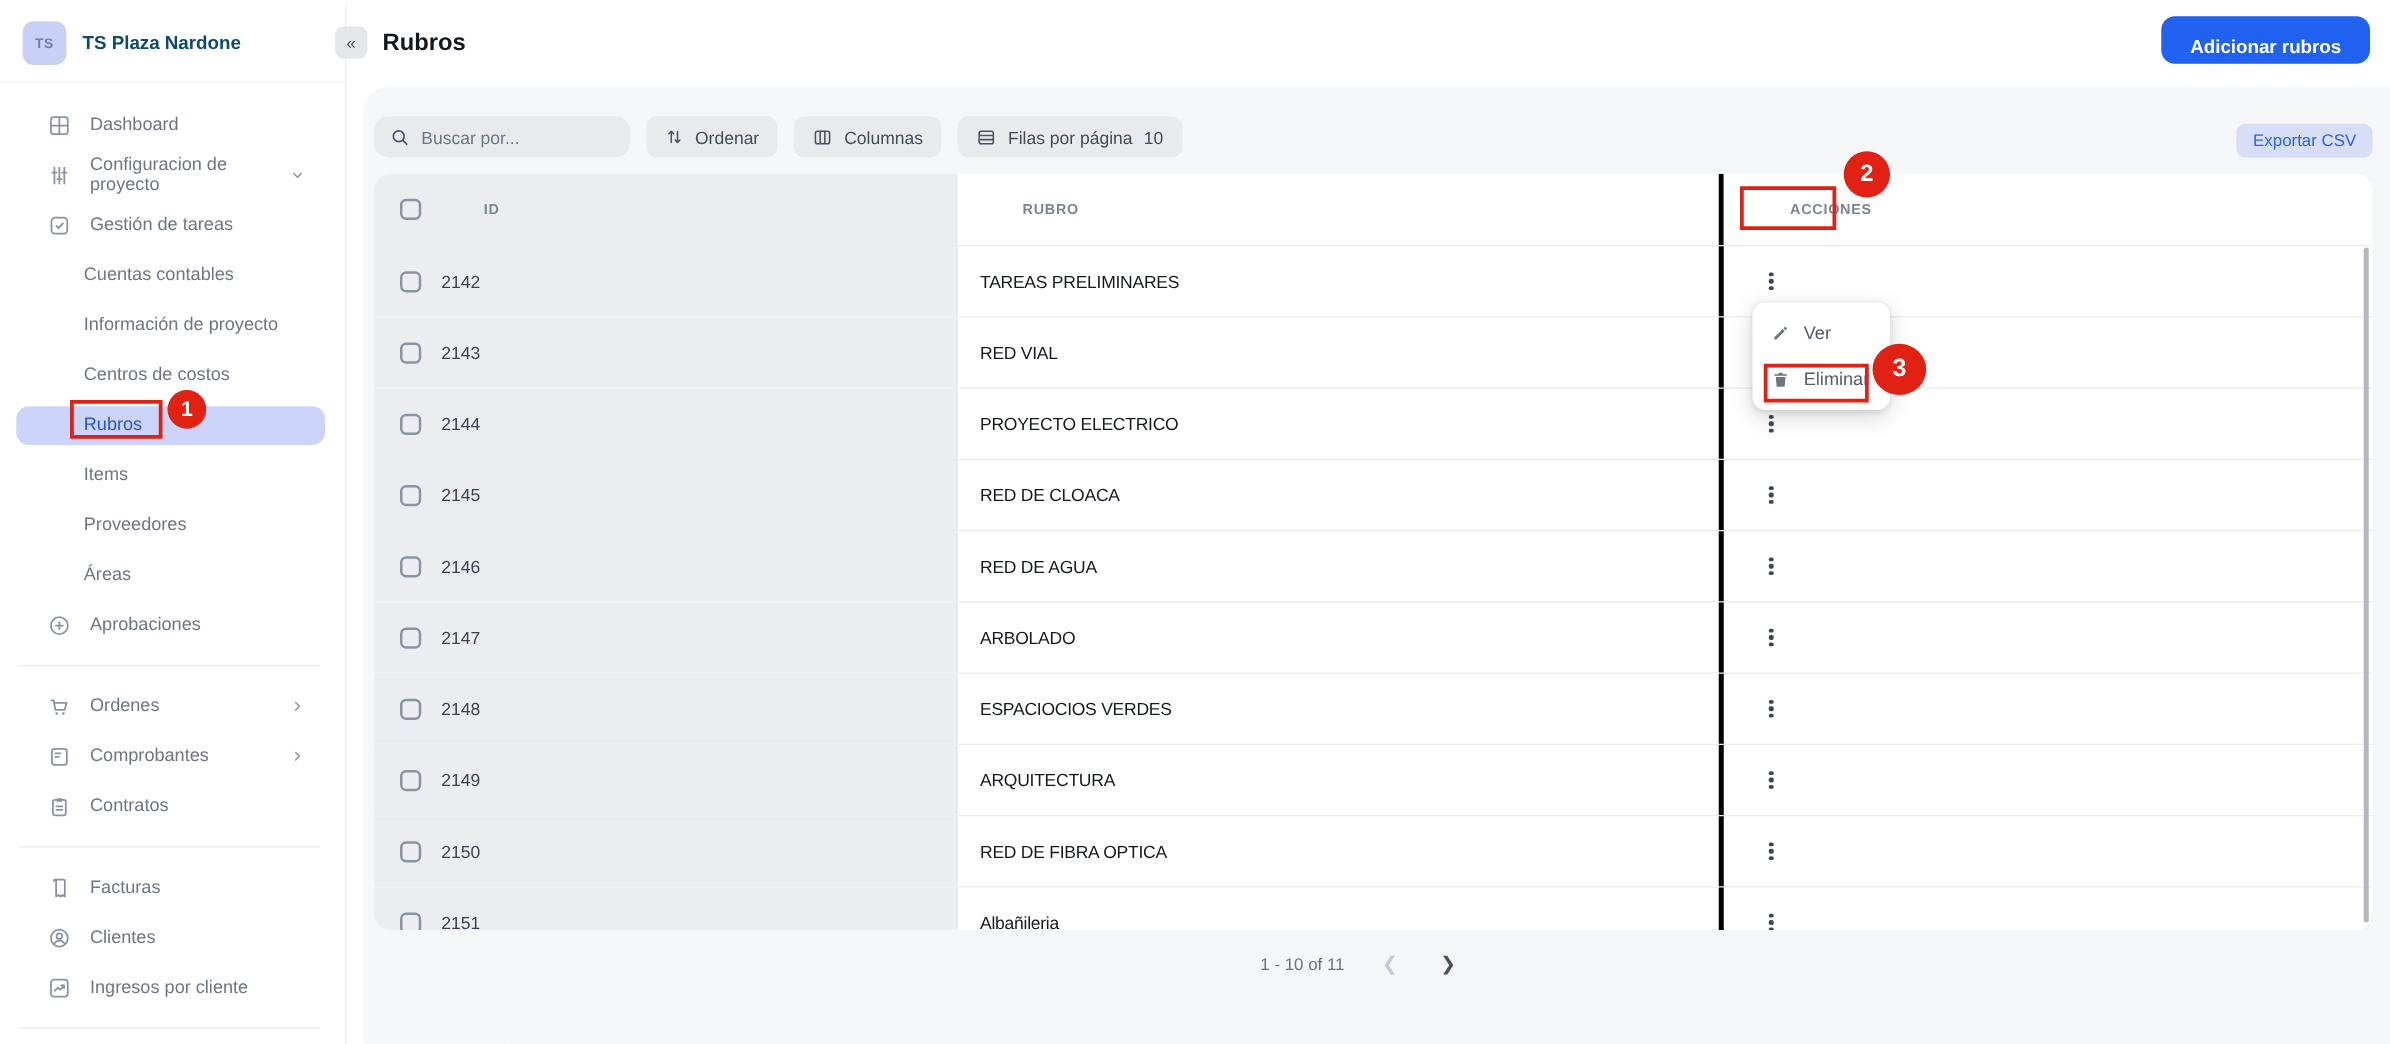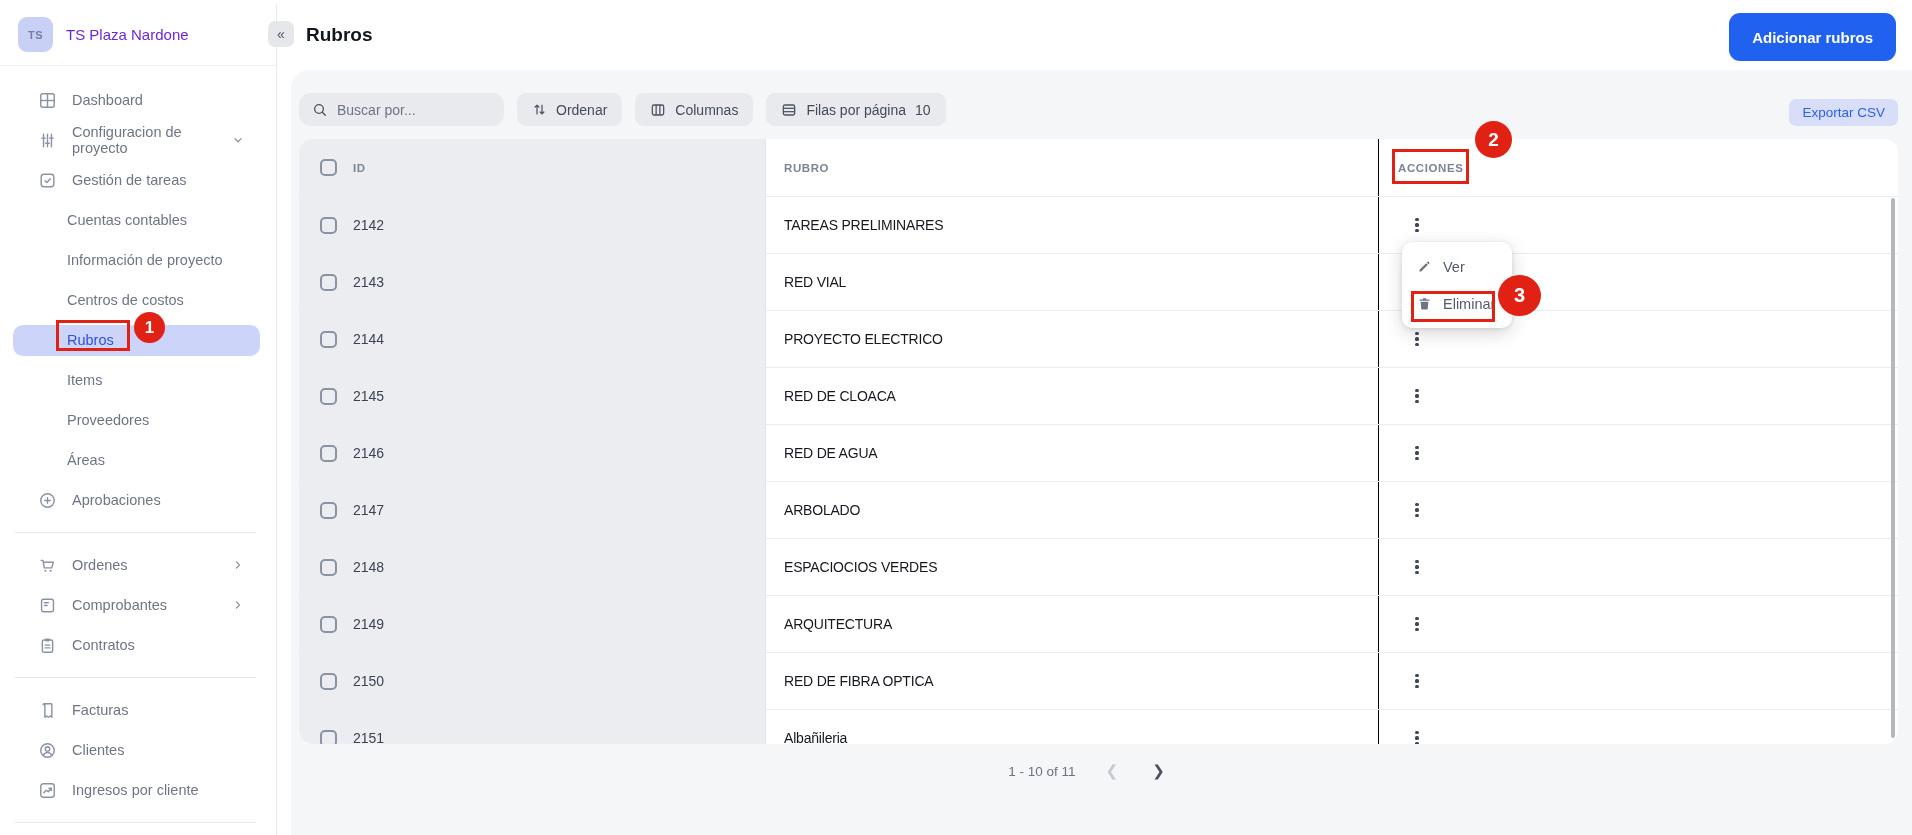--- a/index.html
+++ b/index.html
@@ -11,21 +11,21 @@
   svg { display:block; }
 
   
   .sidebar { position:absolute; left:0; top:4px; width:277px; height:835px;
     background:#ffffff; border-right:1px solid #e9eaee; z-index:2; }
   .sidebar-header { height:62px; display:flex; align-items:center; gap:13px;
     padding:0 18px; border-bottom:1px solid #edeef2; }
   .avatar { width:35px; height:35px; border-radius:9px; background:#c9d0f6;
     color:#747e9e; font-size:11px; font-weight:bold; display:flex;
     align-items:center; justify-content:center; letter-spacing:.5px; }
-  .ws-name { font-size:15px; font-weight:400; color:#6d28d9; }
+  .ws-name { font-size:15px; font-weight:700; color:#0c4a6e; }
 
   .collapse-btn { position:absolute; left:268px; top:21px; width:26px; height:26px;
     background:#e6e7ea; border:none; border-radius:7px; color:#4d5563;
     font-size:14px; line-height:24px; text-align:center; cursor:pointer; z-index:6; }
 
   nav { padding-top:14px; display:flex; flex-direction:column; }
   .nav-item { height:40px; display:flex; align-items:center; color:#6e7585;
     font-size:14.5px; cursor:pointer; }
   .nav-item .ico { width:19px; height:19px; margin-left:38px; margin-right:15px;
     color:#8b92a3; flex:0 0 auto; }
@@ -33,21 +33,21 @@
   .nav-sub { height:40px; display:flex; align-items:center; padding-left:67px;
     color:#6e7585; font-size:14.5px; cursor:pointer; }
   .nav-sub.active { height:31px; margin:4.5px 16px 4.5px 13px; padding-left:54px;
     background:#cdd4f9; border-radius:10px; color:#2b52d7; }
   .nav-divider { height:1px; background:#e8e9ed; margin:12px 20px 12px 15px; }
 
   
   .main-header { position:absolute; left:277px; top:0; right:0; height:70px;
     background:#ffffff; display:flex; align-items:center; }
   .page-title { margin-left:29px; font-size:19px; font-weight:700; color:#12161f; }
-  .add-btn { position:absolute; right:16px; top:13px; height:48px; padding:16px 23px;
+  .add-btn { position:absolute; right:16px; top:13px; height:38px; padding:16px 23px;
     background:#2161f0; color:#ffffff; font-size:15px; font-weight:700;
     border:none; border-radius:11px; cursor:pointer;
     font-family:"Liberation Sans", sans-serif; }
 
   
   .panel { position:absolute; left:291px; top:70px; right:0; bottom:0;
     background:#f5f6f8; border-top-left-radius:18px;
     padding:23px 14px 0 8px; }
 
   .toolbar { display:flex; align-items:flex-end; gap:13px; height:33px; }
@@ -65,25 +65,25 @@
     font-family:"Liberation Sans", sans-serif; }
 
   
   .table { position:relative; margin-top:13px; height:605px; background:#ffffff;
     border-radius:14px; overflow:hidden; }
   .trow { display:flex; height:57px; border-top:1px solid #eaecf0; }
   .trow.head { border-top:none; }
   .col-id { width:467px; background:#ecedf1; border-right:1px solid #e2e4e9;
     display:flex; align-items:center; padding-left:21px; gap:16px; flex:0 0 auto; }
   .col-rubro { width:613px; display:flex; align-items:center; padding-left:18px;
-    border-right:1px solid #000000; flex:0 0 auto; }
+    border-right:4px solid #000000; flex:0 0 auto; }
   .col-actions { flex:1; display:flex; align-items:center; }
   .checkbox { width:17px; height:17px; border:2px solid #8a93a1; border-radius:5px;
     flex:0 0 auto; cursor:pointer; background:transparent; }
-  .hlabel { font-size:11.5px; font-weight:700; letter-spacing:.6px; color:#7c8593; }
+  .hlabel { font-size:11.5px; font-weight:700; letter-spacing:.6px; color:#7c8593;margin-left:34px; }
   .idtext { font-size:14px; color:#3b4350; }
   .rubrotext { font-size:14px; color:#15181f; letter-spacing:-0.2px; }
   .head .col-rubro, .head .col-actions { background:#ffffff; }
   .col-actions .hpad { padding-left:19px; }
   .kebab { width:22px; height:26px; margin-left:27px; background:transparent;
     border:none; display:flex; flex-direction:column; align-items:center;
     justify-content:center; gap:2.5px; cursor:pointer; }
   .kebab .dot { width:3.2px; height:3.2px; border-radius:50%; background:#3f4654; }
   .vscroll { position:absolute; right:3px; top:59px; width:4px; height:540px;
     background:#b6b7ba; border-radius:2px; }

